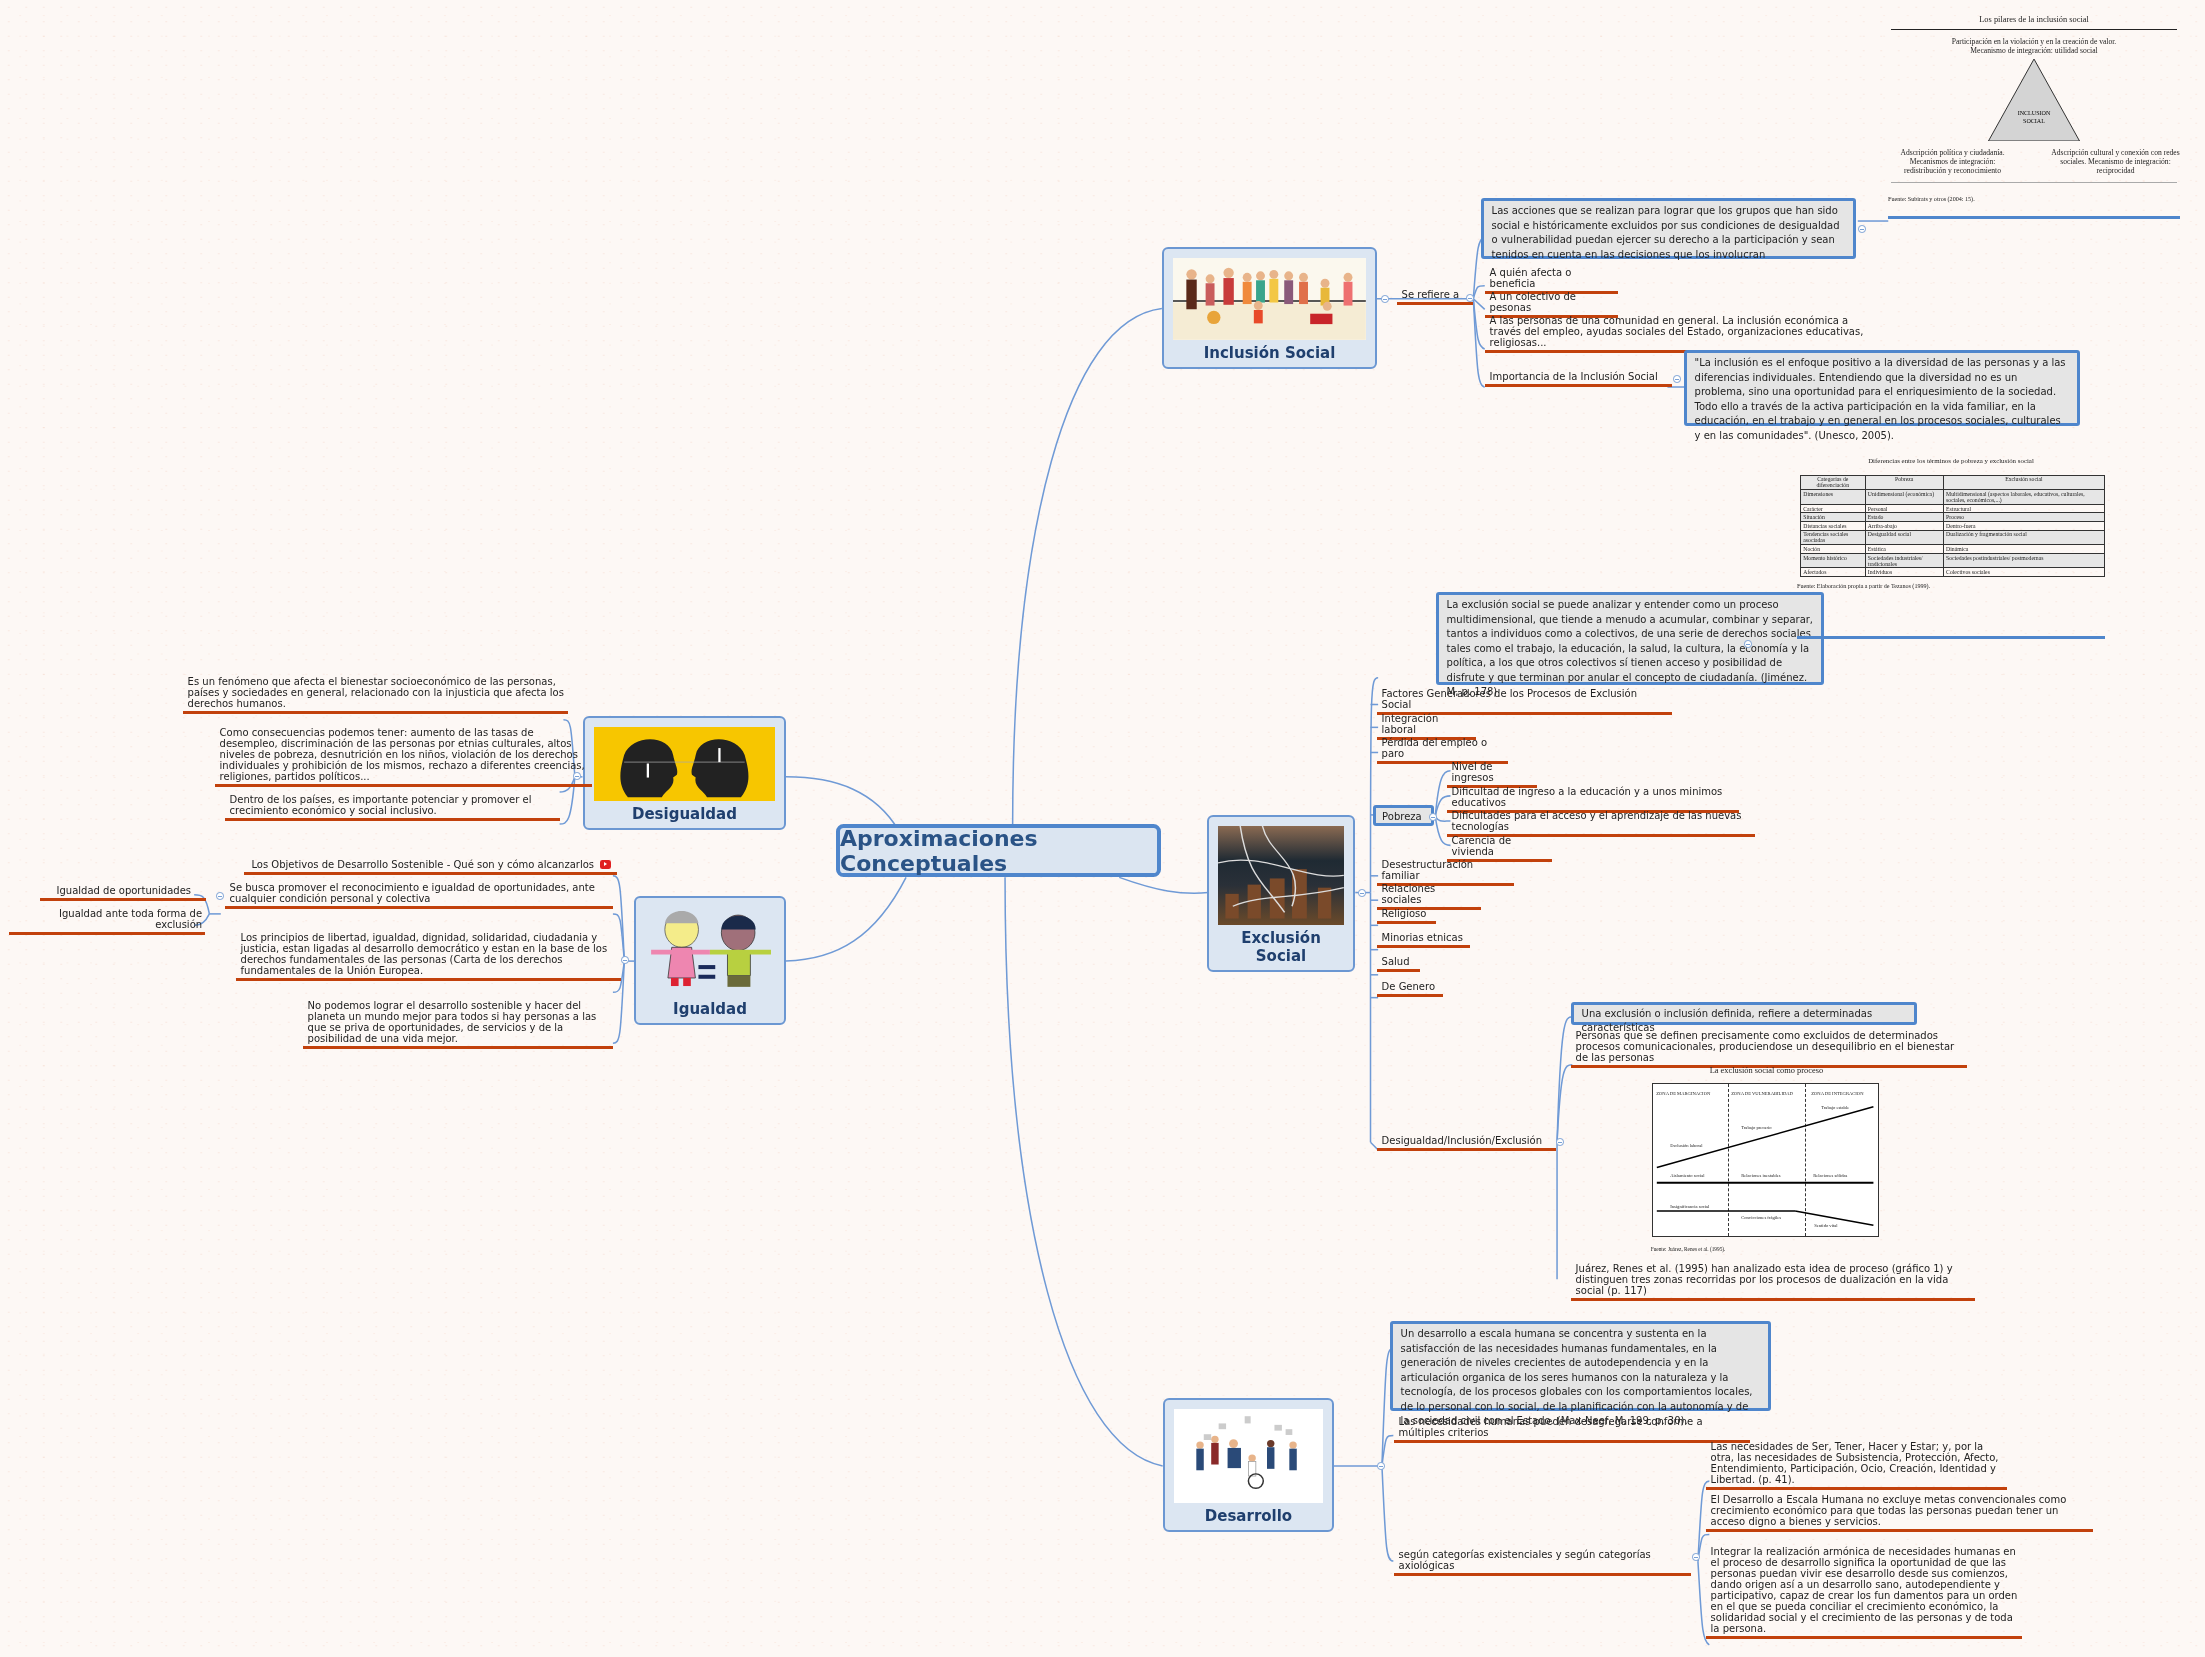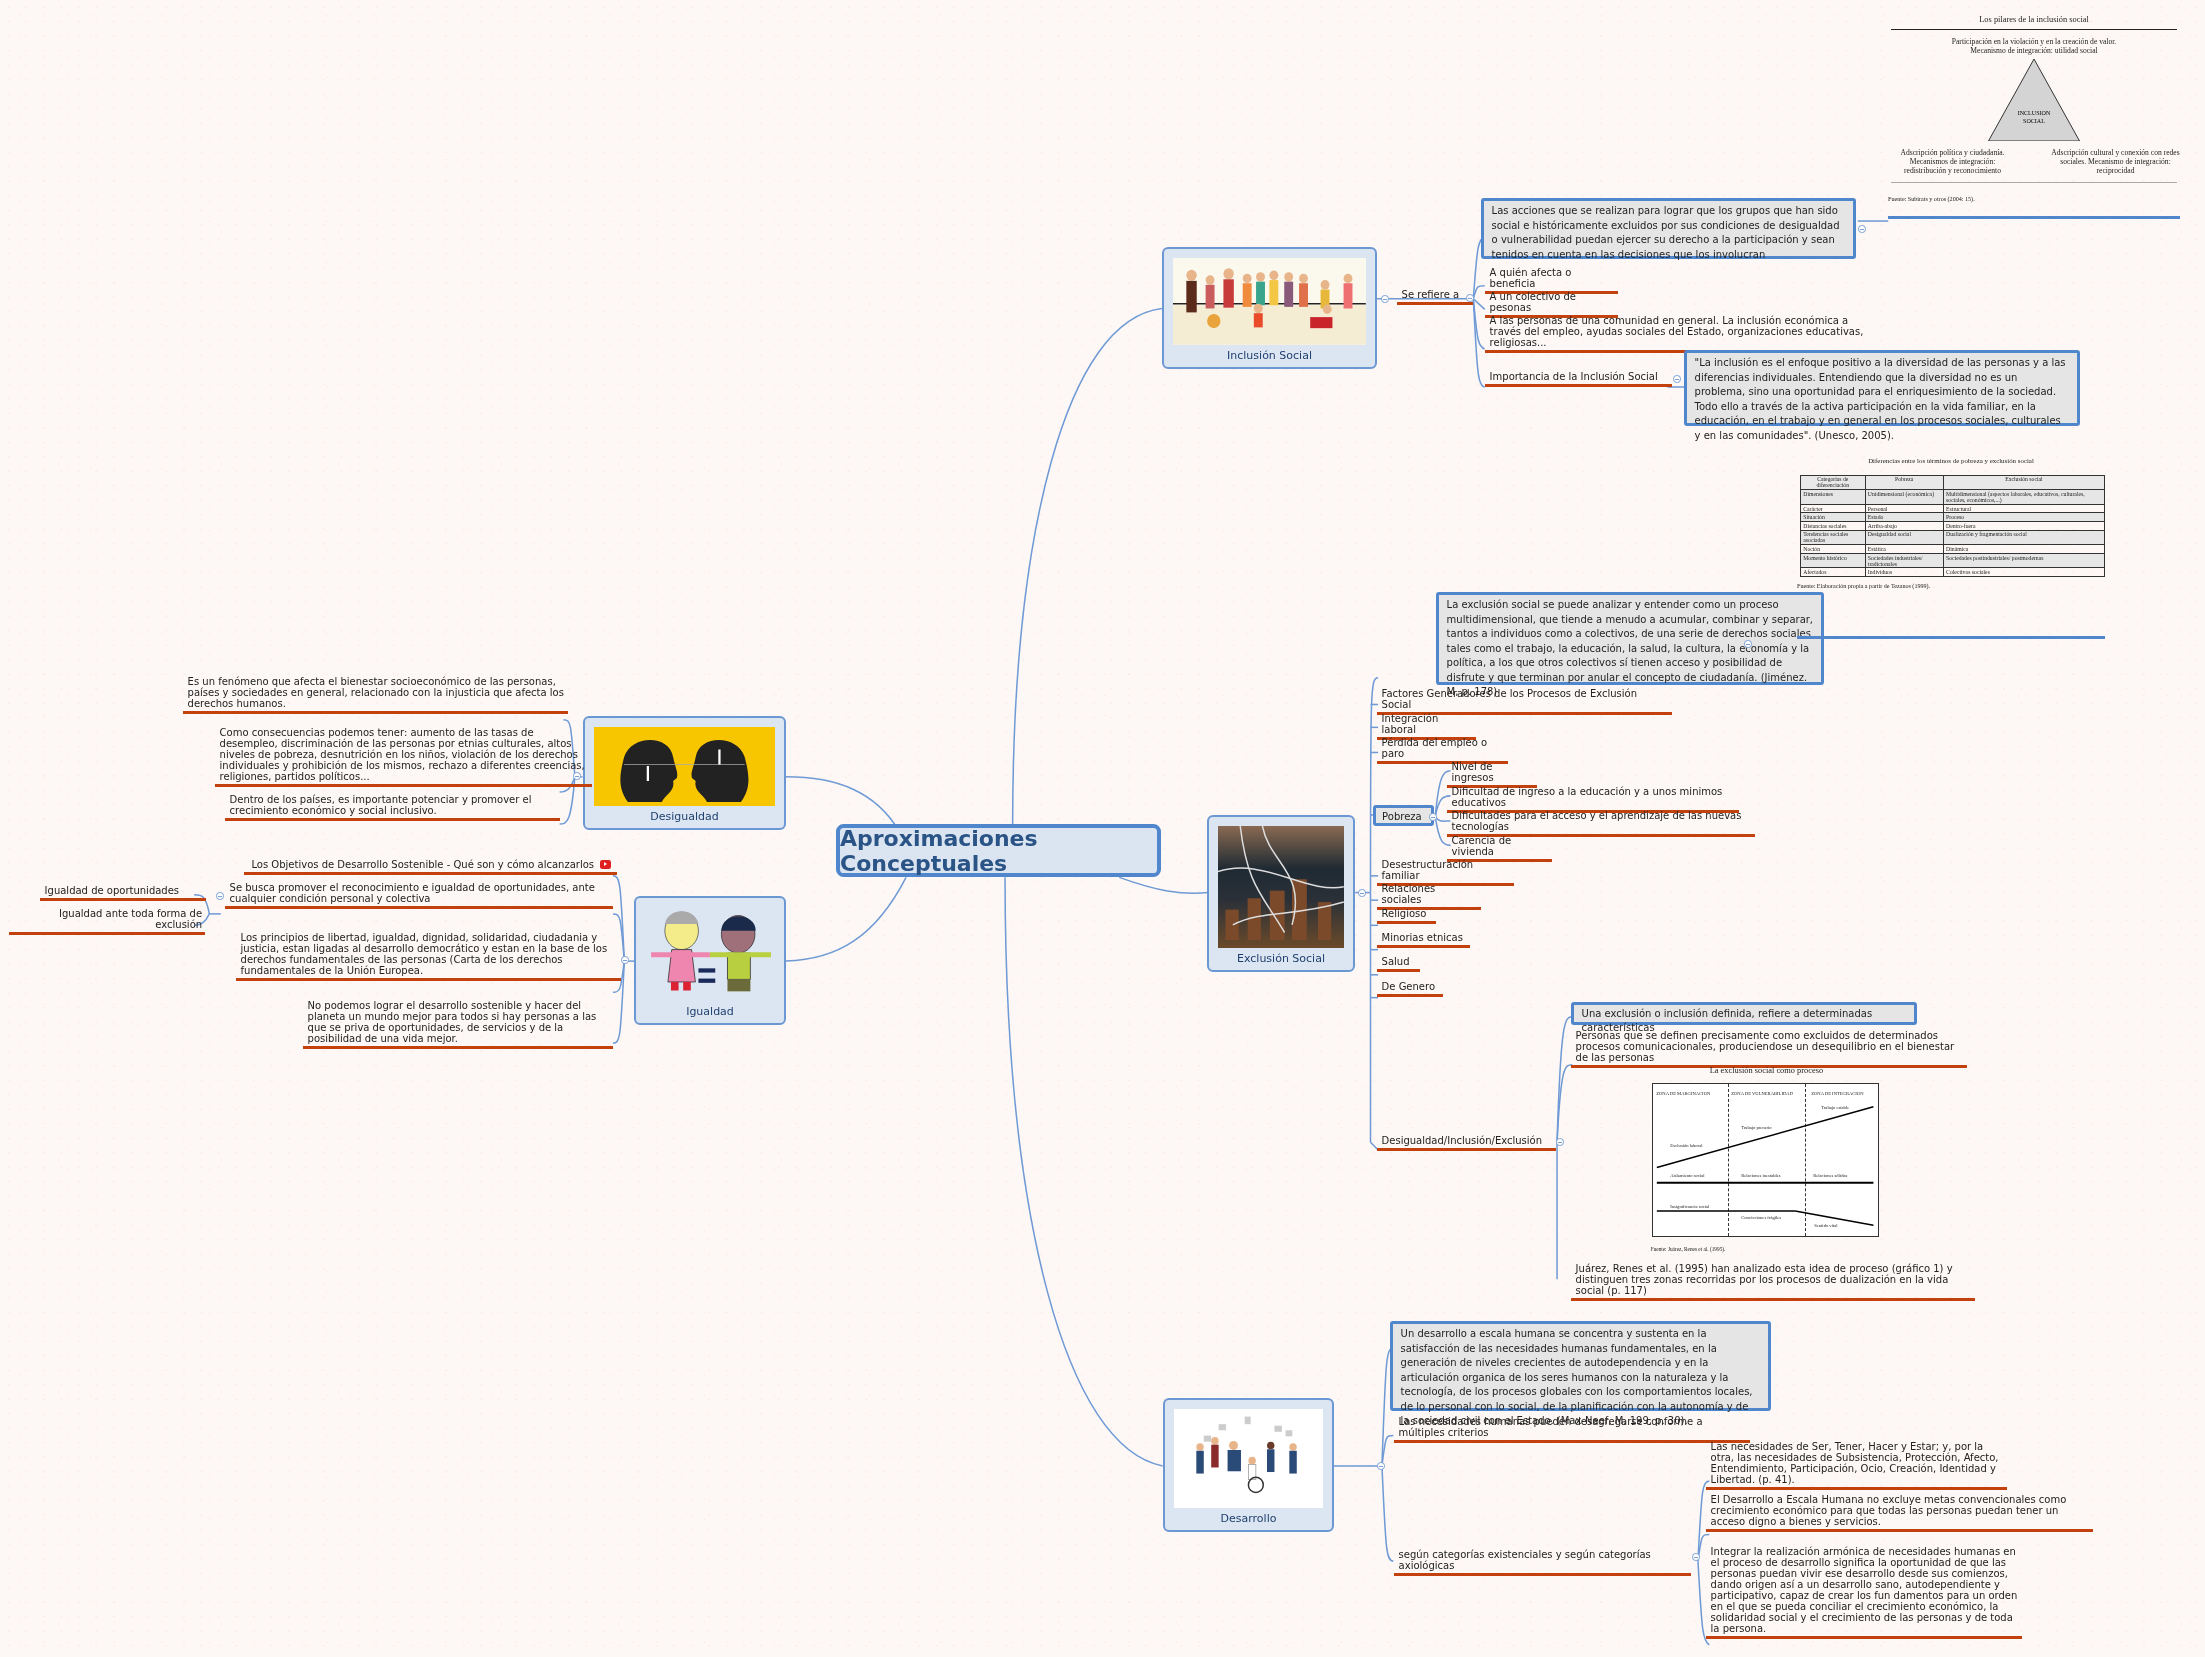--- a/index.html
+++ b/index.html
@@ -6,21 +6,21 @@
   body{width:2205px;height:1658px;position:relative;overflow:hidden;
     background:#fdf8f5;
     background-image:radial-gradient(rgba(230,160,130,0.18) 0.8px, transparent 1.1px),radial-gradient(rgba(230,160,130,0.12) 0.8px, transparent 1.1px);
     background-size:17.5px 14.5px, 23.6px 20.6px;background-position:0 0,8.4px 5.3px;
     font-family:"DejaVu Sans","Liberation Sans",sans-serif;color:#222;}
   svg.links{position:absolute;left:0;top:0;width:2205px;height:1658px;pointer-events:none;}
   .abs{position:absolute;}
   .central{border:4.6px solid #4f86cc;background:#dbe5f1;border-radius:7.6px;display:flex;align-items:center;justify-content:center;
     font-weight:bold;font-size:22px;color:#2a5386;box-sizing:border-box;}
   .main{border:2.3px solid #6b97d2;background:#dce6f2;border-radius:6.1px;box-sizing:border-box;padding:9.1px 9.1px 4.6px;display:flex;flex-direction:column;align-items:center;}
-  .main .title{font-weight:normal;font-size:11px;color:#1f3f6e;margin-top:4.6px;text-align:center;}
+  .main .title{font-weight:bold;font-size:15px;color:#1f3f6e;margin-top:4.6px;text-align:center;}
   .main .img{width:100%;flex:1;position:relative;overflow:hidden;}
   .leaf{font-size:10px;line-height:11px;border-bottom:3px solid #c2410c;padding:0 3px 2.3px 4.6px;box-sizing:border-box;}
   .box{font-size:10px;line-height:14.5px;border:3px solid #4f86cc;background:#e5e5e5;border-radius:3px;padding:3px 7.6px;box-sizing:border-box;}
   .bold{font-weight:normal;}
   .collapse{position:absolute;width:7.6px;height:7.6px;border:1.1px solid #7aa0d4;border-radius:50%;background:#fff;box-sizing:border-box;}
   .collapse:after{content:"";position:absolute;left:0.8px;right:0.8px;top:2.7px;height:0.9px;background:#7aa0d4;}
   .fig{background:#fff;font-family:"Liberation Serif","DejaVu Serif",serif;color:#222;}
   table.diff{border-collapse:collapse;font-family:"Liberation Serif",serif;font-size:5.7px;width:100%;}
   table.diff td,table.diff th{border:0.8px solid #333;padding:0.8px 2.3px;text-align:left;vertical-align:top;font-weight:normal;}
   table.diff th{text-align:center;background:#e8e8e8;}
@@ -390,15 +390,15 @@
 
 <div class="abs leaf bold" style="left:244px;top:859px;width:373px;text-align:right;padding-right:6.1px;">
   <span>Los Objetivos de Desarrollo Sostenible - Qué son y cómo alcanzarlos</span>
   <span style="display:inline-block;width:10.7px;height:8.4px;background:#e02020;border-radius:2.3px;vertical-align:-0.8px;position:relative;margin-left:3px;"><span style="position:absolute;left:3.8px;top:1.9px;border-left:3.8px solid #fff;border-top:2.3px solid transparent;border-bottom:2.3px solid transparent;"></span></span>
 </div>
 <div class="abs leaf" style="left:225px;top:882px;width:388px;"><span>Se busca promover el reconocimiento e igualdad de oportunidades, ante cualquier condición personal y colectiva</span></div>
 <div class="collapse" style="left:216px;top:892px;"></div>
 <div class="abs leaf" style="left:236px;top:932px;width:385px;"><span>Los principios de libertad, igualdad, dignidad, solidaridad, ciudadania y justicia, estan ligadas al desarrollo democrático y estan en la base de los derechos fundamentales de las personas (Carta de los derechos fundamentales de la Unión Europea.</span></div>
 <div class="abs leaf" style="left:303px;top:1000px;width:310px;"><span>No podemos lograr el desarrollo sostenible y hacer del planeta un mundo mejor para todos si hay personas a las que se priva de oportunidades, de servicios y de la posibilidad de una vida mejor.</span></div>
 
-<div class="abs leaf" style="left:40px;top:885px;width:166px;text-align:left;"><span>Igualdad de oportunidades</span></div>
+<div class="abs leaf" style="left:40px;top:885px;width:166px;text-align:center;"><span>Igualdad de oportunidades</span></div>
 <div class="abs leaf" style="left:9.1px;top:908px;width:196px;text-align:right;"><span>Igualdad ante toda forma de exclusión</span></div>
 
 
 </body></html>

